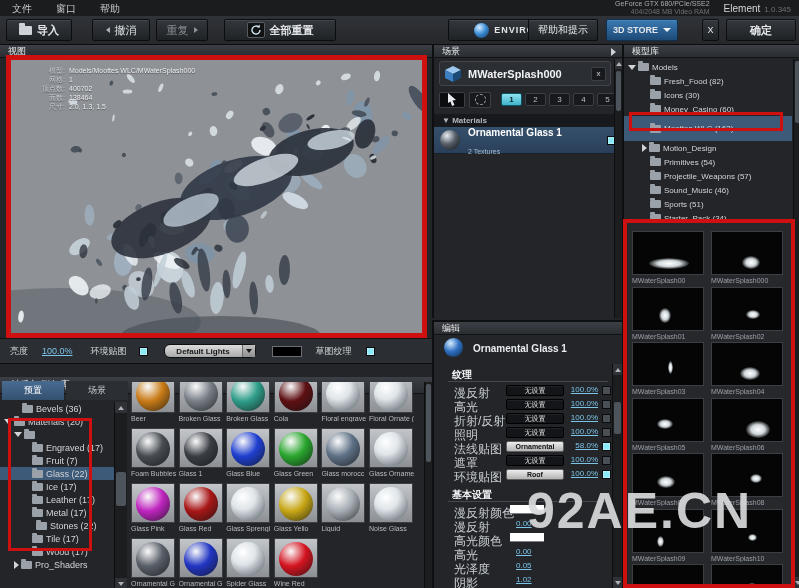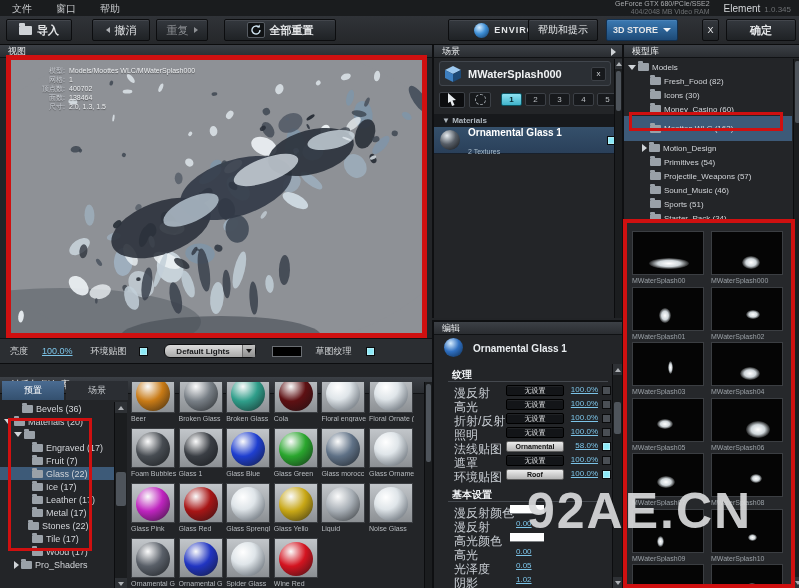--- a/index.html
+++ b/index.html
@@ -418,21 +418,21 @@
         <div class="trow" style="height: 13px; font-size: 9px; padding-left: 24px;">
           <span style="width: 8px;"></span>
           <span class="fold"></span>
           <span>Leather (17)</span>
         </div>
         <div class="trow" style="height: 13px; font-size: 9px; padding-left: 24px;">
           <span style="width: 8px;"></span>
           <span class="fold"></span>
           <span>Metal (17)</span>
         </div>
-        <div class="trow" style="height: 13px; font-size: 9px; padding-left: 20px;">
+        <div class="trow" style="height: 13px; font-size: 9px; padding-left: 28px;">
           <span style="width: 8px;"></span>
           <span class="fold"></span>
           <span>Stones (22)</span>
         </div>
         <div class="trow" style="height: 13px; font-size: 9px; padding-left: 24px;">
           <span style="width: 8px;"></span>
           <span class="fold"></span>
           <span>Tile (17)</span>
         </div>
         <div class="trow" style="height: 13px; font-size: 9px; padding-left: 24px;">

